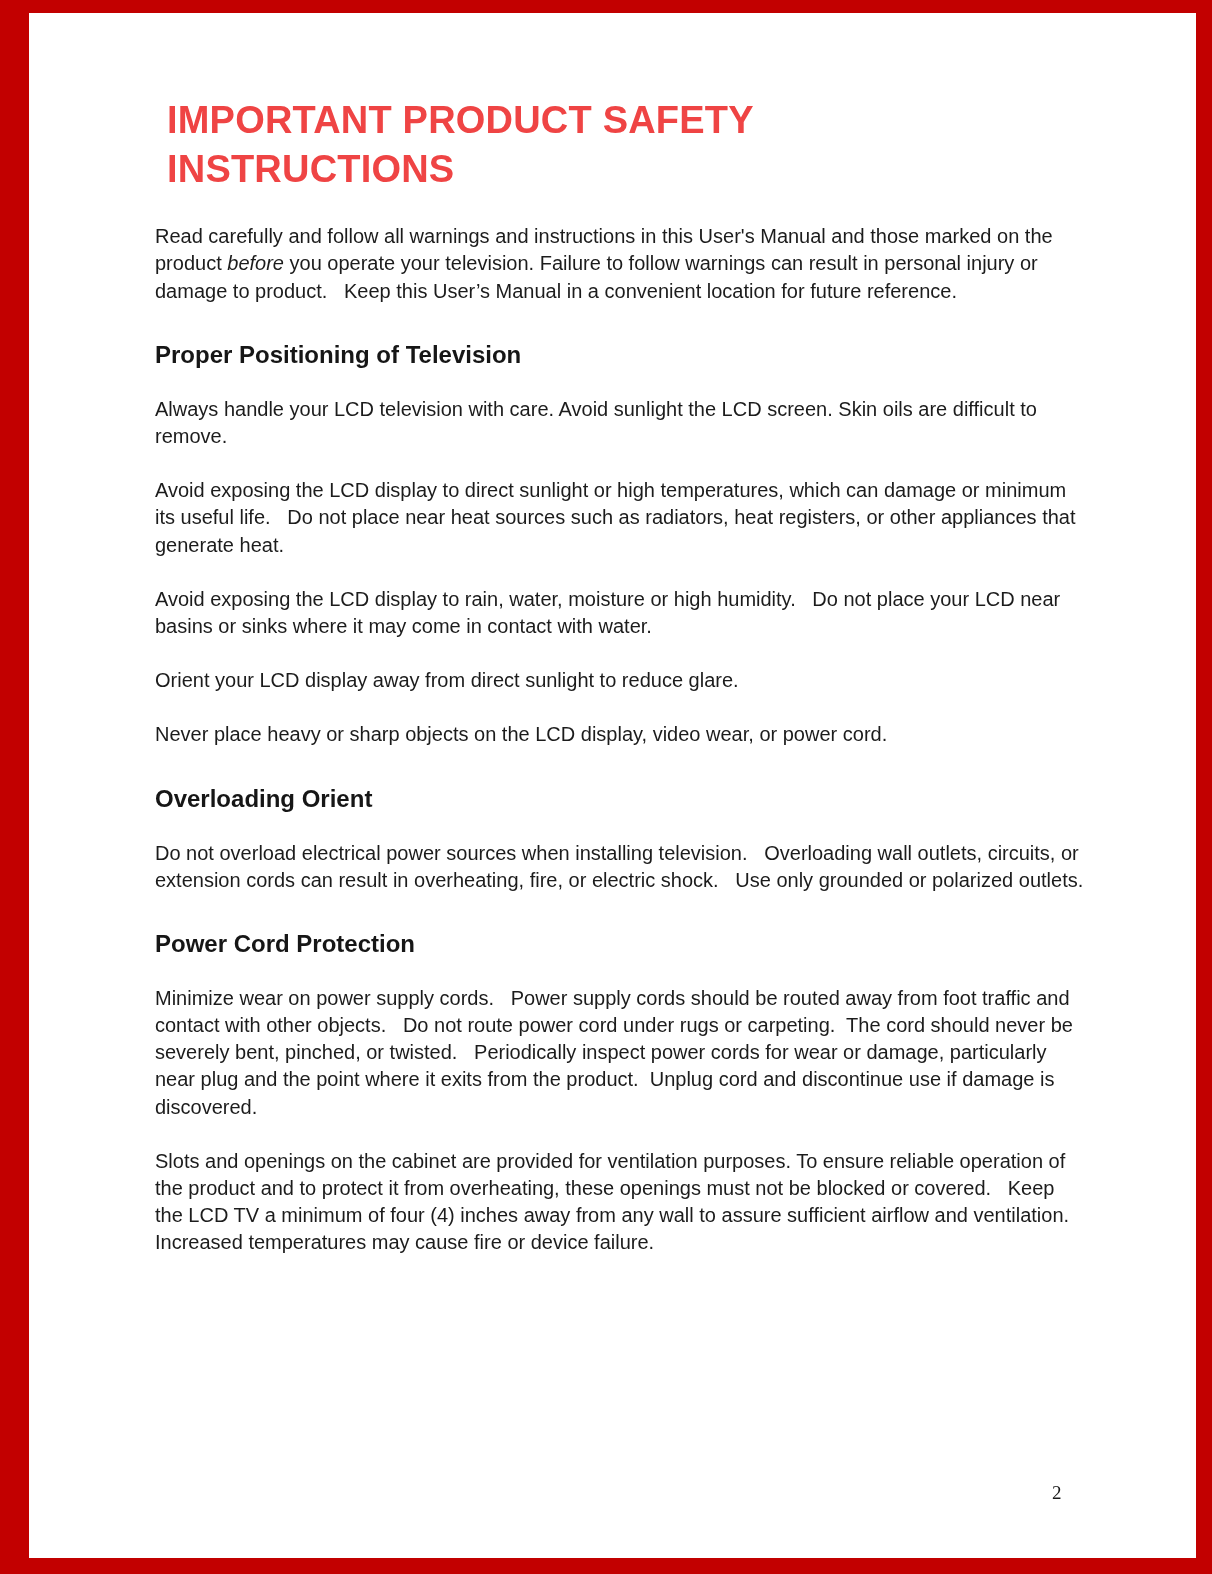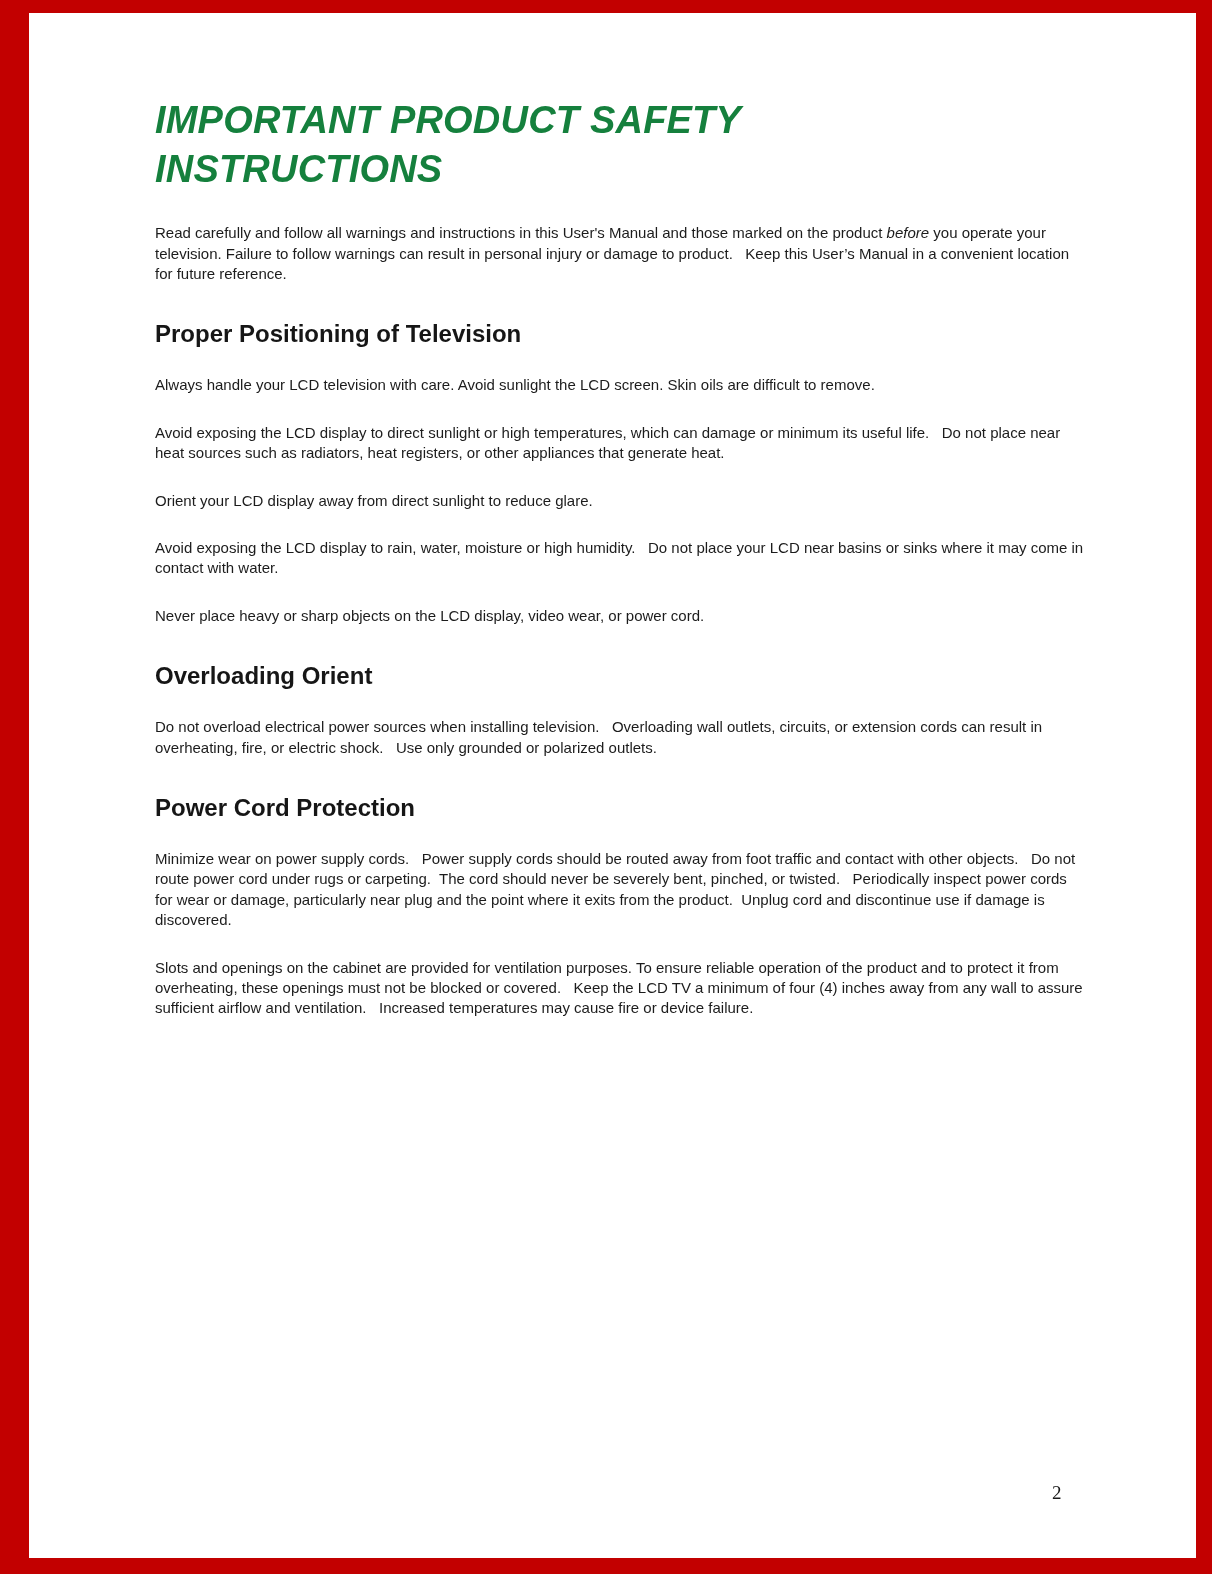--- a/index.html
+++ b/index.html
@@ -17,37 +17,36 @@
   .border-bottom { bottom: 0; left: 0; width: 100%; height: 16px; }
   .border-left   { top: 0; left: 0; width: 29px; height: 100%; }
   .border-right  { top: 0; right: 0; width: 16px; height: 100%; }
   .content {
     position: absolute;
     left: 155px;
     top: 96px;
     width: 932px;
   }
   h1.doc-title {
-    margin: 0 0 30px 0;
+    margin: 0 0 30px 12px;
     font-size: 38px;
     line-height: 1.28;
     font-weight: bold;
-    color: #15803d;
+    color: #ef4444;
     letter-spacing: 0.2px;
-    font-style: italic;
   }
   h2.section-heading {
     margin: 36px 0 27px 0;
     font-size: 24px;
     font-weight: bold;
     color: #161616;
   }
   p.body-para {
     margin: 0 0 27px 0;
-    font-size: 15px;
+    font-size: 20px;
     line-height: 1.36;
     white-space: pre-wrap;
     color: #1c1c1c;
   }
   p.body-para em { font-style: italic; }
   .page-number {
     position: absolute;
     top: 1482px;
     left: 1052px;
     font-family: "Liberation Serif", serif;
@@ -67,22 +66,22 @@
 
   <div class="content">
 
     <h1 class="doc-title"><span>IMPORTANT PRODUCT SAFETY</span><br><span>INSTRUCTIONS</span></h1>
 
     <p class="body-para"><span>Read carefully and follow all warnings and instructions in this User's Manual and those marked on the product </span><em>before</em><span> you operate your television. Failure to follow warnings can result in personal injury or damage to product.   Keep this User’s Manual in a convenient location for future reference.</span></p>
 
     <h2 class="section-heading">Proper Positioning of Television</h2>
     <p class="body-para">Always handle your LCD television with care. Avoid sunlight the LCD screen. Skin oils are difficult to remove.</p>
     <p class="body-para">Avoid exposing the LCD display to direct sunlight or high temperatures, which can damage or minimum its useful life.   Do not place near heat sources such as radiators, heat registers, or other appliances that generate heat.</p>
+    <p class="body-para">Avoid exposing the LCD display to rain, water, moisture or high humidity.   Do not place your LCD near basins or sinks where it may come in contact with water.</p>
     <p class="body-para">Orient your LCD display away from direct sunlight to reduce glare.</p>
-    <p class="body-para">Avoid exposing the LCD display to rain, water, moisture or high humidity.   Do not place your LCD near basins or sinks where it may come in contact with water.</p>
     <p class="body-para">Never place heavy or sharp objects on the LCD display, video wear, or power cord.</p>
 
     <h2 class="section-heading">Overloading Orient</h2>
     <p class="body-para">Do not overload electrical power sources when installing television.   Overloading wall outlets, circuits, or extension cords can result in overheating, fire, or electric shock.   Use only grounded or polarized outlets.</p>
 
     <h2 class="section-heading">Power Cord Protection</h2>
     <p class="body-para">Minimize wear on power supply cords.   Power supply cords should be routed away from foot traffic and contact with other objects.   Do not route power cord under rugs or carpeting.  The cord should never be severely bent, pinched, or twisted.   Periodically inspect power cords for wear or damage, particularly near plug and the point where it exits from the product.  Unplug cord and discontinue use if damage is discovered.</p>
 
     <p class="body-para">Slots and openings on the cabinet are provided for ventilation purposes. To ensure reliable operation of the product and to protect it from overheating, these openings must not be blocked or covered.   Keep the LCD TV a minimum of four (4) inches away from any wall to assure sufficient airflow and ventilation.   Increased temperatures may cause fire or device failure.</p>
 

